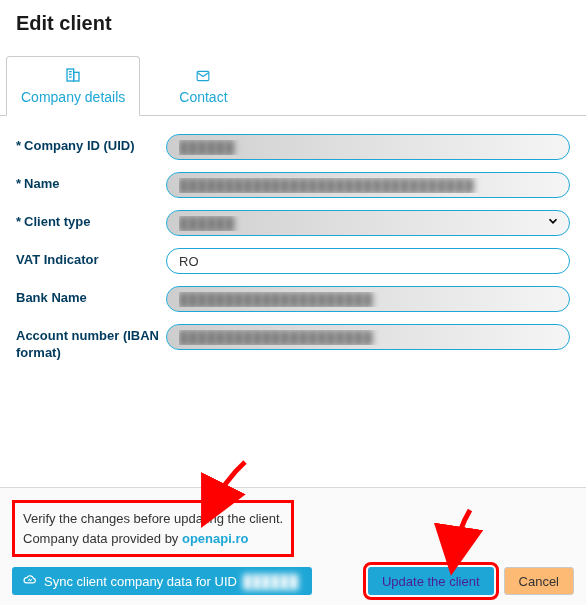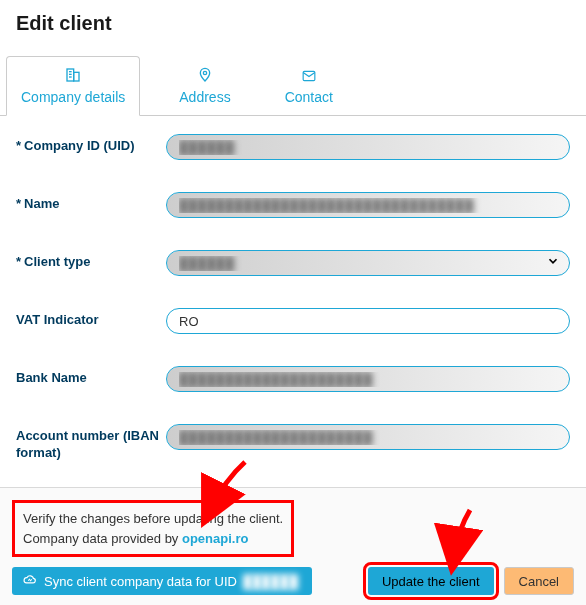--- a/index.html
+++ b/index.html
@@ -45,21 +45,21 @@
     background: #fff;
   }
   .tab .icon { display: inline-flex; }
 
   .form-area {
     padding: 18px 16px 10px 16px;
   }
   .form-row {
     display: flex;
     align-items: flex-start;
-    margin-bottom: 32px;
+    margin-bottom: 12px;
     justify-content: center;
   }
   .form-label {
     flex: 0 0 150px;
     font-size: 13px;
     font-weight: 700;
     color: #003a5d;
     line-height: 1.3;
     padding-top: 4px;
   }
@@ -139,21 +139,21 @@
     color: transparent;
     text-shadow: 0 0 6px rgba(255,255,255,0.95);
   }
   .right-actions {
     display: flex;
     align-items: center;
     gap: 10px;
   }
   .update-btn {
     background: #1ea7d6;
-    color: #000000;
+    color: #4c1d95;
     border: none;
     border-radius: 3px;
     height: 28px;
     padding: 0 14px;
     font-size: 13px;
     cursor: pointer;
     outline: 3px solid #ff0000;
     outline-offset: 2px;
   }
   .cancel-btn {
@@ -185,29 +185,20 @@
     <span class="icon">
       <svg width="18" height="16" viewBox="0 0 24 24" fill="none" stroke="#1ea7d6" stroke-width="2">
         <rect x="3" y="3" width="10" height="18"></rect>
         <rect x="13" y="8" width="8" height="13"></rect>
         <line x1="6" y1="7" x2="10" y2="7"></line>
           <line x1="6" y1="11" x2="10" y2="11"></line>
           <line x1="6" y1="15" x2="10" y2="15"></line>
       </svg>
     </span>
     <span>Company details</span>
-  </div>
-  <div class="tab">
-    <span class="icon">
-      <svg width="16" height="16" viewBox="0 0 24 24" fill="none" stroke="#1ea7d6" stroke-width="2">
-        <path d="M12 21s-7-7.2-7-12a7 7 0 1 1 14 0c0 4.8-7 12-7 12z"></path>
-          <circle cx="12" cy="9" r="2.5"></circle>
-      </svg>
-    </span>
-    <span>Address</span>
   </div>
   <div class="tab">
     <span class="icon">
       <svg width="18" height="14" viewBox="0 0 24 24" fill="none" stroke="#1ea7d6" stroke-width="2">
         <rect x="2" y="4" width="20" height="16" rx="2"></rect>
           <polyline points="2,6 12,13 22,6"></polyline>
       </svg>
     </span>
     <span>Contact</span>
   </div>

